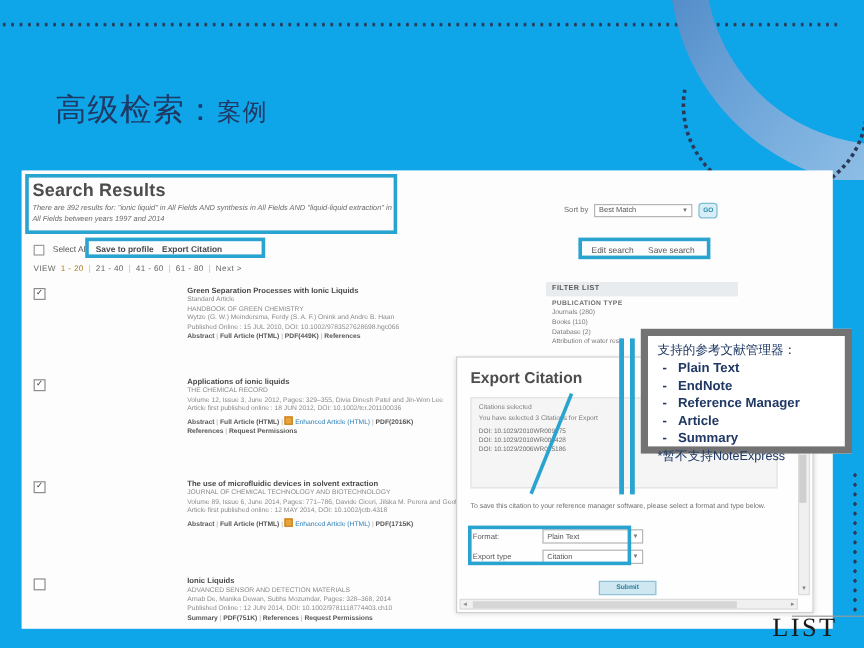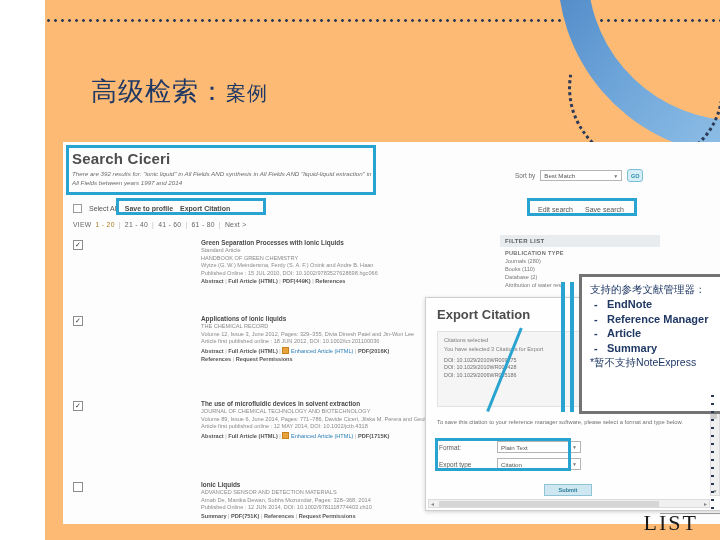--- a/index.html
+++ b/index.html
@@ -3,21 +3,21 @@
 <meta charset="utf-8">
 <style>
   html,body{margin:0;padding:0;}
   body{
     width:720px;height:540px;overflow:hidden;
     background:#ffffff;
     font-family:"Liberation Sans","DejaVu Sans",sans-serif;
     position:relative;
   }
   
-  #slide{position:absolute;inset:0;background:#fdba74;overflow:hidden;margin-left:45px;}
+  #slide{position:absolute;inset:0;background:#0ea5e9;overflow:hidden;}
 
   .dot-rule{
     position:absolute;left:0;top:19px;width:700px;height:3px;
     background-image:radial-gradient(circle, #2b3a57 1.3px, rgba(0,0,0,0) 1.5px);
     background-size:7px 3px;background-repeat:repeat-x;
   }
   .dot-arc{
     position:absolute;right:-4px;top:10px;width:150px;height:150px;
     border:3px dotted #2b3a57;border-radius:50%;
     border-top-color:transparent;border-right-color:transparent;
@@ -100,22 +100,22 @@
                   color:#2a7c99;font-size:5.6px;font-weight:bold;display:flex;align-items:center;justify-content:center;}
   #dialog .vscroll{position:absolute;right:2px;top:24px;width:8px;height:172px;background:#f0f0f0;border:1px solid #dcdcdc;}
   #dialog .vthumb{position:absolute;left:0;top:56px;width:6px;height:40px;background:#cfcfcf;}
   #dialog .vcar{position:absolute;left:1px;font-size:5px;color:#888;text-align:center;width:6px;}
   #dialog .hscroll{position:absolute;left:2px;bottom:2px;right:12px;height:9px;background:#f0f0f0;border:1px solid #dcdcdc;display:flex;align-items:center;justify-content:space-between;padding:0 1px;box-sizing:border-box;}
   #dialog .hthumb{position:absolute;left:10px;top:1px;width:220px;height:6px;background:#d6d6d6;}
   #dialog .har{font-size:5px;color:#888;position:relative;z-index:2;}
 
   
   #callout{
-    position:absolute;left:534px;top:274px;width:176px;height:140px;
-    background:#fff;border:3px solid #737373;box-sizing:border-box;
+    position:absolute;left:534px;top:274px;width:176px;height:104px;
+    background:#fff;border:6px solid #737373;box-sizing:border-box;
     color:#1f3864;padding:5px 8px;
   }
   #callout .ch{font-size:10.5px;line-height:15px;font-family:"DejaVu Sans","Liberation Sans",sans-serif;}
   #callout ul{list-style:none;margin:0;padding:0 0 0 4px;}
   #callout li{font-size:11px;font-weight:bold;line-height:14.6px;white-space:nowrap;}
   #callout li .dash{display:inline-block;width:13px;}
   #callout .foot{font-size:10.5px;font-weight:normal;line-height:15px;margin-top:0px;}
 
   
   .ptr{position:absolute;background:#29a3cf;transform-origin:0 0;}
@@ -148,21 +148,21 @@
     </svg>
   </div>
   <div class="dot-arc"></div>
 
   <div class="slide-title">
     <span>高级检索</span><span>：</span><span class="sub">案例</span>
   </div>
 
   <div id="shot">
 
-    <div class="sr-title">Search Ciceri</div>
+    <div class="sr-title">Search Results</div>
     <div class="sr-desc">There are 392 results for: "ionic liquid" in All Fields AND synthesis in All Fields AND "liquid-liquid extraction" in All Fields between years 1997 and 2014</div>
     <div class="hl-box" style="left:3px;top:3px;width:310px;height:50px;"></div>
 
     <div class="sortby">
       <span>Sort by</span>
       <span class="sel">
         <span>Best Match</span>
         <span class="car">▼</span>
       </span>
       <span class="gobtn">GO</span>
@@ -330,20 +330,21 @@
 
   </div>
 
   <div class="ptr" style="left:444px;top:412px;width:3px;height:90px;transform:rotate(202deg);"></div>
   <div class="ptr" style="left:516px;top:282px;width:4px;height:130px;"></div>
   <div class="ptr" style="left:525px;top:282px;width:4px;height:130px;"></div>
 
   <div id="callout">
     <div class="ch">支持的参考文献管理器：</div>
     <ul>
+      <li><span class="dash">-</span><span>Plain Text</span></li>
       <li><span class="dash">-</span><span>EndNote</span></li>
       <li><span class="dash">-</span><span>Reference Manager</span></li>
       <li><span class="dash">-</span><span>Article</span></li>
       <li><span class="dash">-</span><span>Summary</span></li>
     </ul>
     <div class="foot">*暂不支持NoteExpress</div>
   </div>
 
   <div class="vdots"></div>
   <div class="botline"></div>

